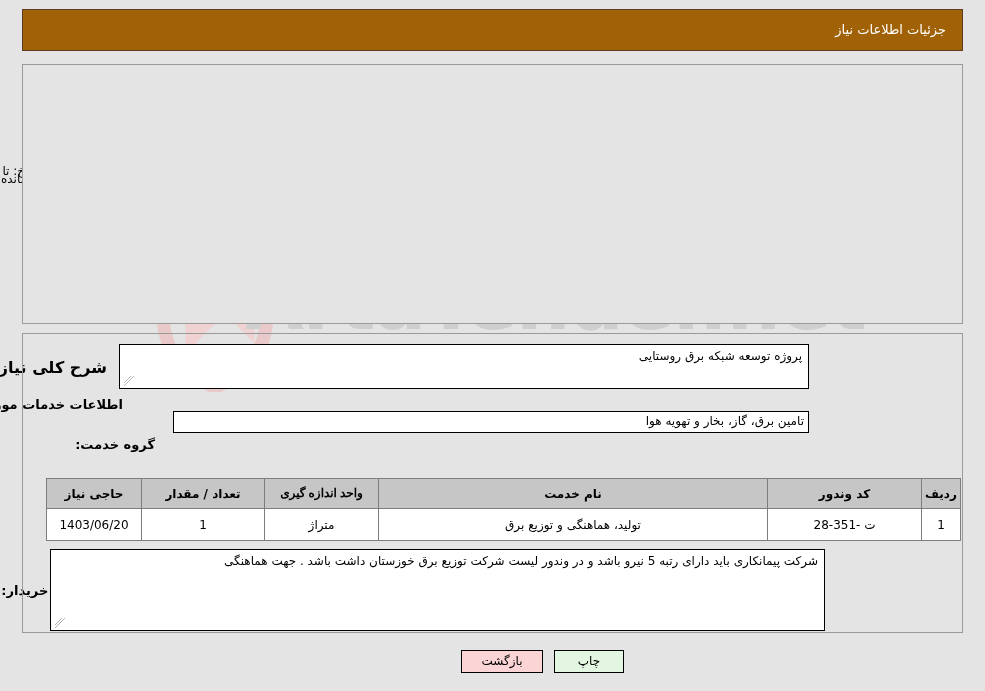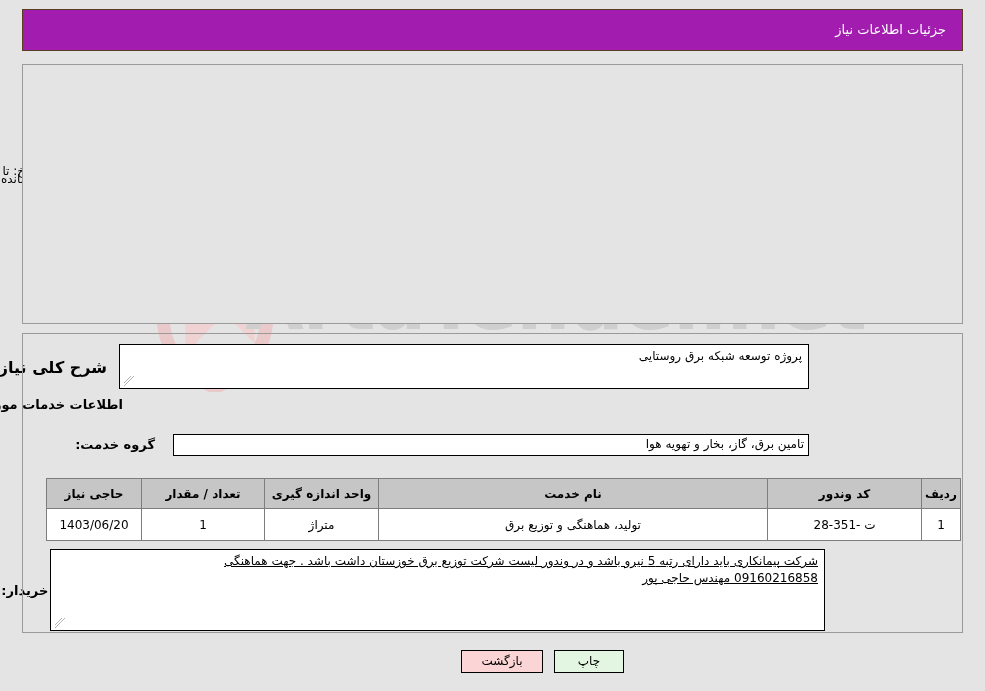--- a/index.html
+++ b/index.html
@@ -49,21 +49,21 @@
     height: 150px;
   }
 
   
   #header-bar {
     position: absolute;
     left: 22px;
     top: 9px;
     width: 941px;
     height: 42px;
-    background: #a21caf;
+    background: #a16207;
     border: 1px solid #5a3d23;
     box-sizing: border-box;
     z-index: 3;
   }
   #header-bar .title {
     position: absolute;
     right: 16px;
     top: 12px;
     color: #ffffff;
     font-size: 13px;
@@ -279,48 +279,47 @@
 <div class="ta" style="right:176px; top:344px; width:690px; height:45px;">
   <span>پروژه توسعه شبکه برق روستایی</span>
   <svg class="grip" viewBox="0 0 12 12">
     <path d="M1 11 L11 1 M1 8 L8 1" stroke="#777" stroke-width="1" fill="none"></path>
   </svg>
 </div>
 
 <div class="lbl lbl-b" style="right:862px; top:397px; font-size:13px;">اطلاعات خدمات مورد نیاز</div>
 
 <div class="lbl lbl-b" style="right:830px; top:437px; font-size:13px;">گروه خدمت:</div>
-<div class="fld" style="right:176px; top:434px; width:636px; height:22px;">تامین برق، گاز، بخار و تهویه هوا</div>
+<div class="fld" style="right:176px; top:411px; width:636px; height:22px;">تامین برق، گاز، بخار و تهویه هوا</div>
 
 <table id="svc-table">
   <thead>
     <tr>
       <th style="width:36px;">ردیف</th>
       <th style="width:151px;">کد وندور</th>
       <th style="width:386px;">نام خدمت</th>
-      <th style="width:111px;">واحد اندازه گیری</th>
+      <th style="width:111px;font-family:Liberation Serif, serif;">واحد اندازه گیری</th>
       <th style="width:120px;">تعداد / مقدار</th>
       <th style="width:92px;">حاجی نیاز</th>
     </tr>
   </thead>
   <tbody>
     <tr>
       <td>1</td>
       <td>ت -351-28</td>
       <td>تولید، هماهنگی و توزیع برق</td>
       <td>متراژ</td>
       <td>1</td>
       <td>1403/06/20</td>
     </tr>
   </tbody>
 </table>
 
 <div class="lbl lbl-b" style="right:874px; top:583px; font-size:13px;">توضیحات خریدار:</div>
-<div class="ta" style="right:46px; left:50px; top:549px; width:null; height:82px; right:160px;text-decoration:underline;">
+<div class="ta" style="right:46px; left:50px; top:549px; width:null; height:82px; right:160px;">
   <div>شرکت پیمانکاری  باید دارای رتبه 5 نیرو باشد و در وندور لیست شرکت توزیع برق خوزستان  داشت باشد . جهت هماهنگی</div>
-  <div>09160216858 مهندس حاجی پور</div>
   <svg class="grip" viewBox="0 0 12 12">
     <path d="M1 11 L11 1 M1 8 L8 1" stroke="#777" stroke-width="1" fill="none"></path>
   </svg>
 </div>
 
 <div class="btn" id="btn-back">بازگشت</div>
 <div class="btn" id="btn-print">چاپ</div>
 
 </body></html>

